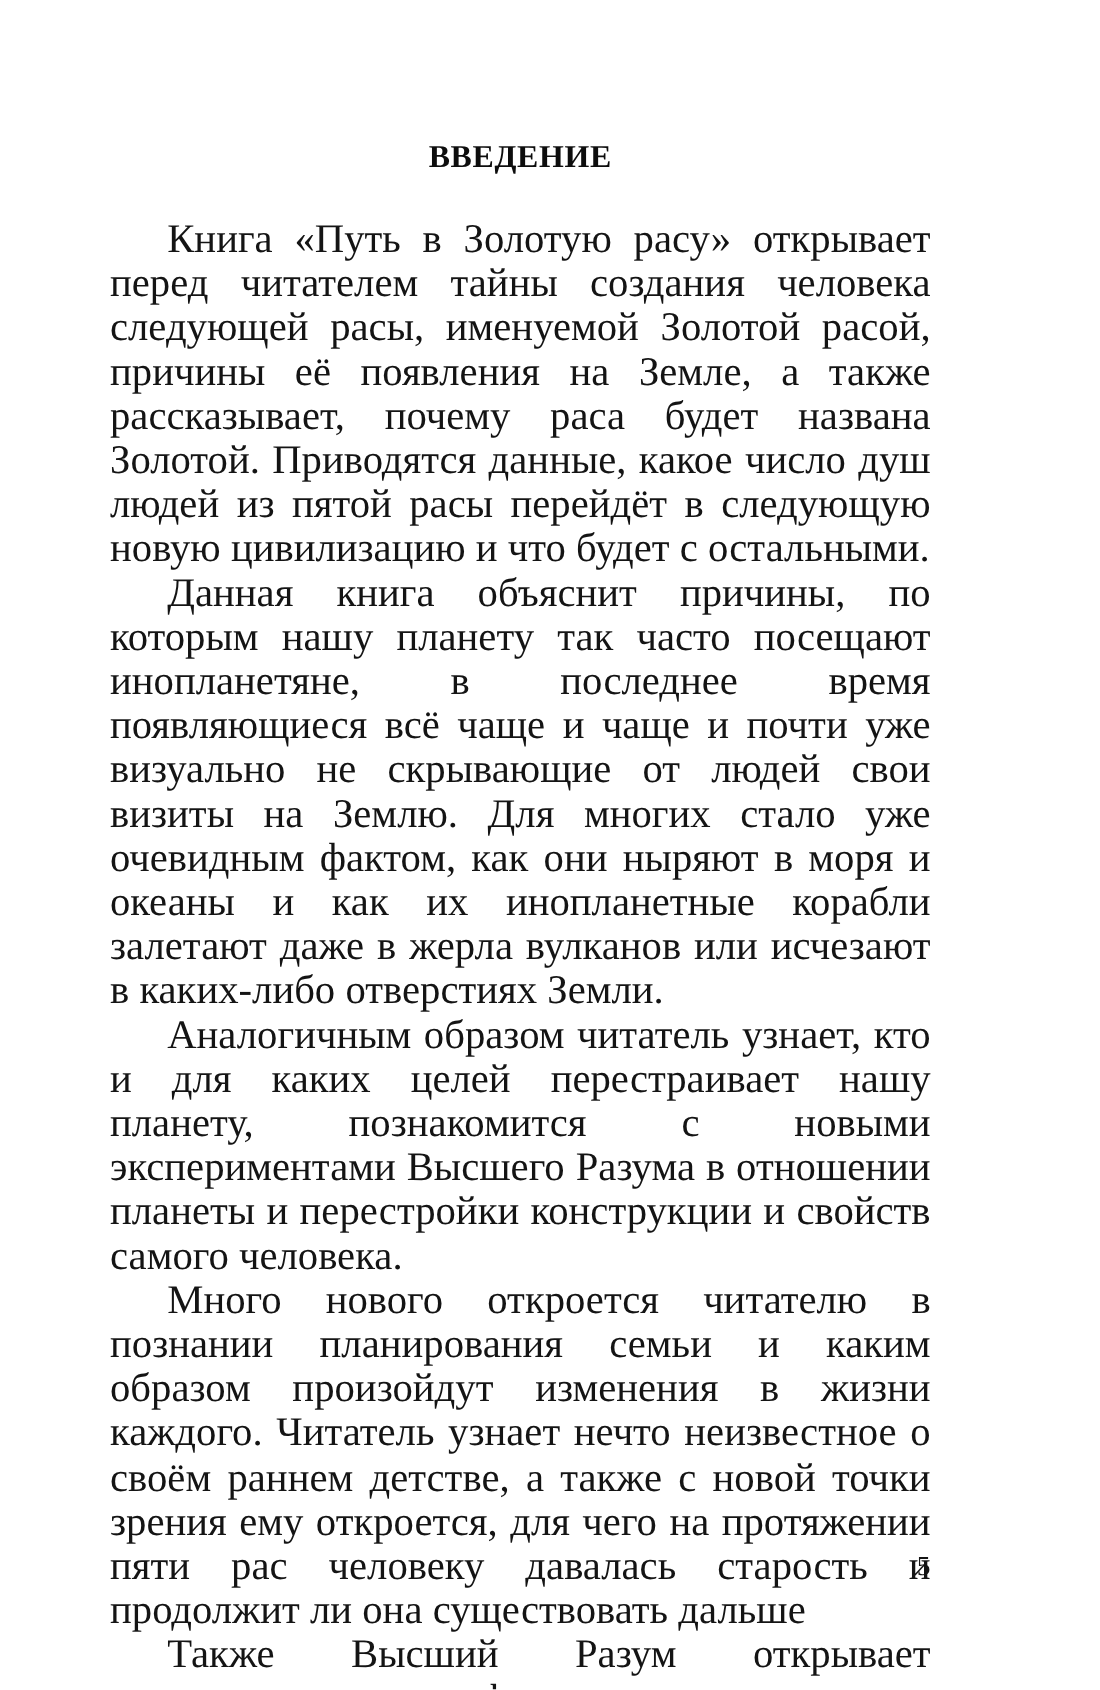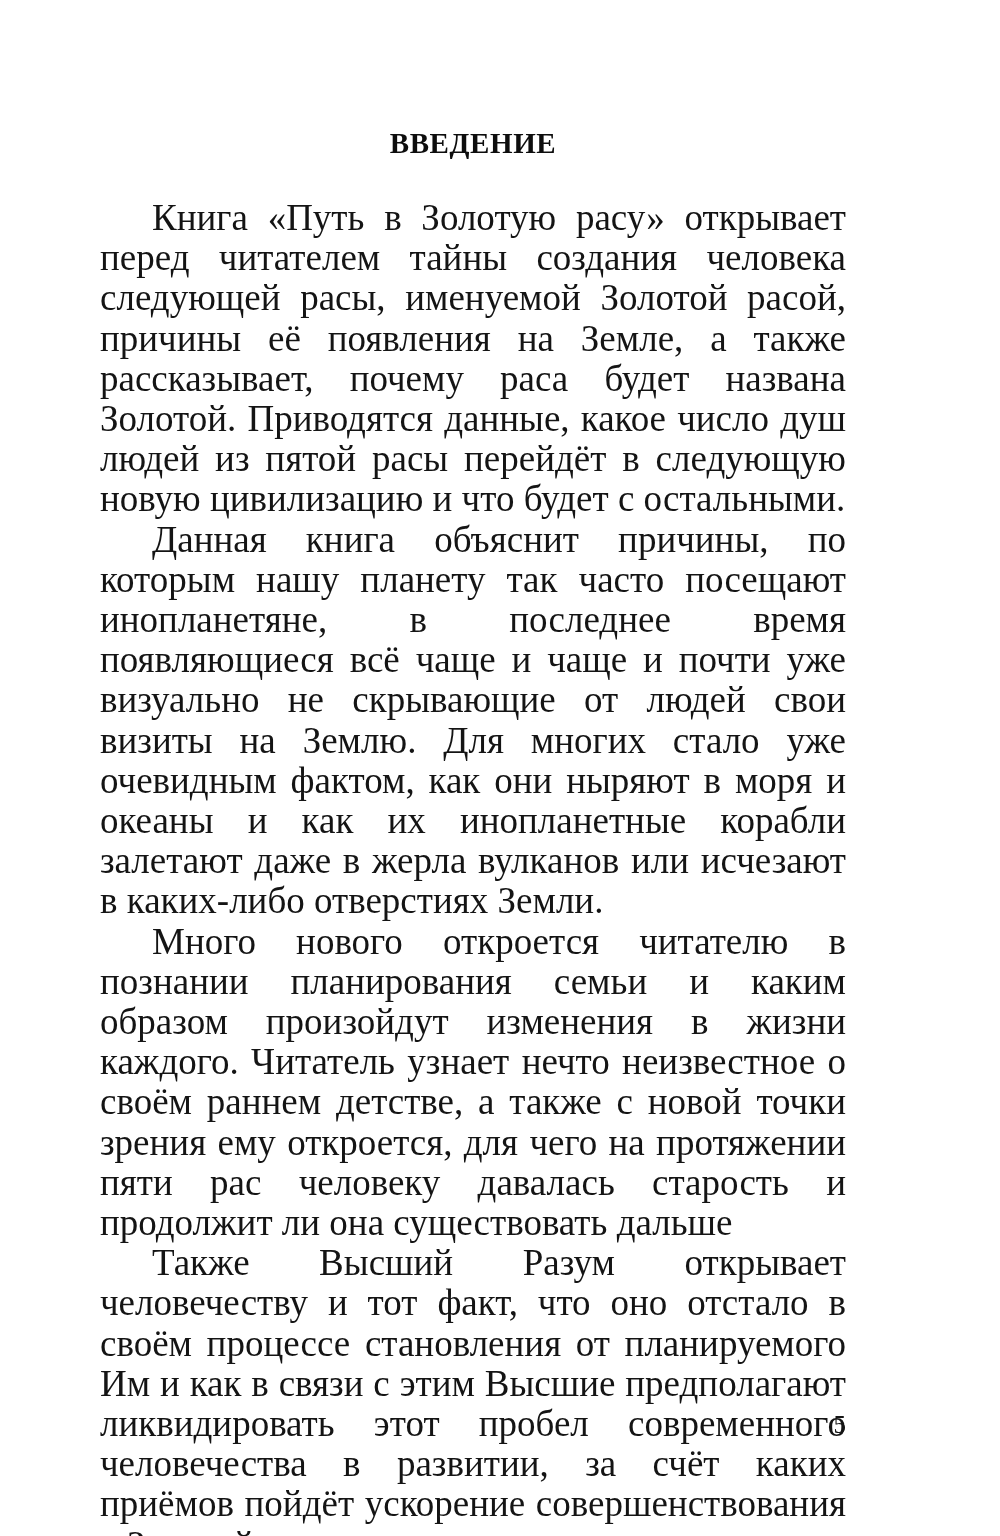--- a/index.html
+++ b/index.html
@@ -69,20 +69,21 @@
 
 <div class="page">
 
   <div class="content">
 
     <h1 class="chapter-title">ВВЕДЕНИЕ</h1>
 
     <div class="body-copy">
       <p>Книга «Путь в Золотую расу» открывает перед читателем тайны создания человека следующей расы, именуемой Золотой расой, причины её появления на Земле, а также рассказывает, почему раса будет названа Золотой. Приводятся данные, какое число душ людей из пятой расы перейдёт в следующую новую цивилизацию и что будет с остальными.</p>
       <p>Данная книга объяснит причины, по которым нашу планету так часто посещают инопланетяне, в последнее время появляющиеся всё чаще и чаще и почти уже визуально не скрывающие от людей свои визиты на Землю. Для многих стало уже очевидным фактом, как они ныряют в моря и океаны и как их инопланетные корабли залетают даже в жерла вулканов или исчезают в каких-либо отверстиях Земли.</p>
+      <p>Аналогичным образом читатель узнает, кто и для каких целей перестраивает нашу планету, познакомится с новыми экспериментами Высшего Разума в отношении планеты и перестройки конструкции и свойств самого человека.</p>
       <p>Много нового откроется читателю в познании планирования семьи и каким образом произойдут изменения в жизни каждого. Читатель узнает нечто неизвестное о своём раннем детстве, а также с новой точки зрения ему откроется, для чего на протяжении пяти рас человеку давалась старость и продолжит ли она существовать дальше</p>
       <p>Также Высший Разум открывает человечеству и тот факт, что оно отстало в своём процессе становления от планируемого Им и как в связи с этим Высшие предполагают ликвидировать этот пробел современного человечества в развитии, за счёт каких приёмов пойдёт ускорение совершенствования в Золотой расе.</p>
     </div>
 
   </div>
 
   <div class="page-number">5</div>
 
 </div>
 

